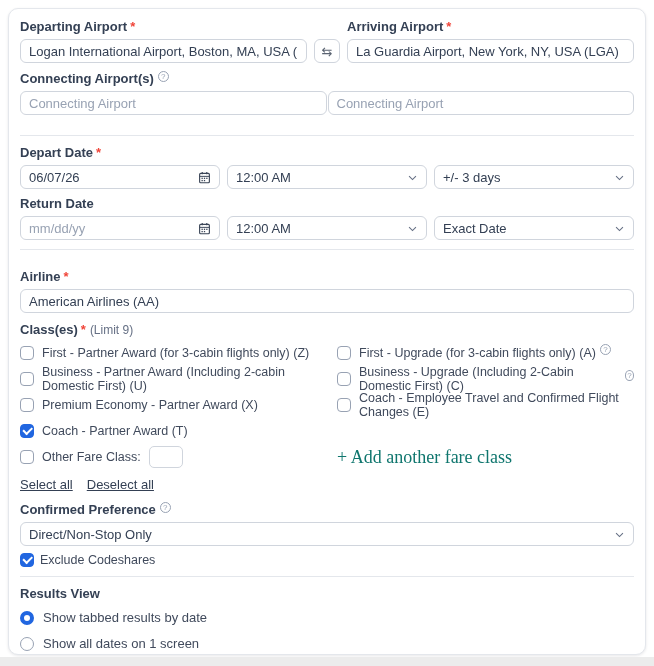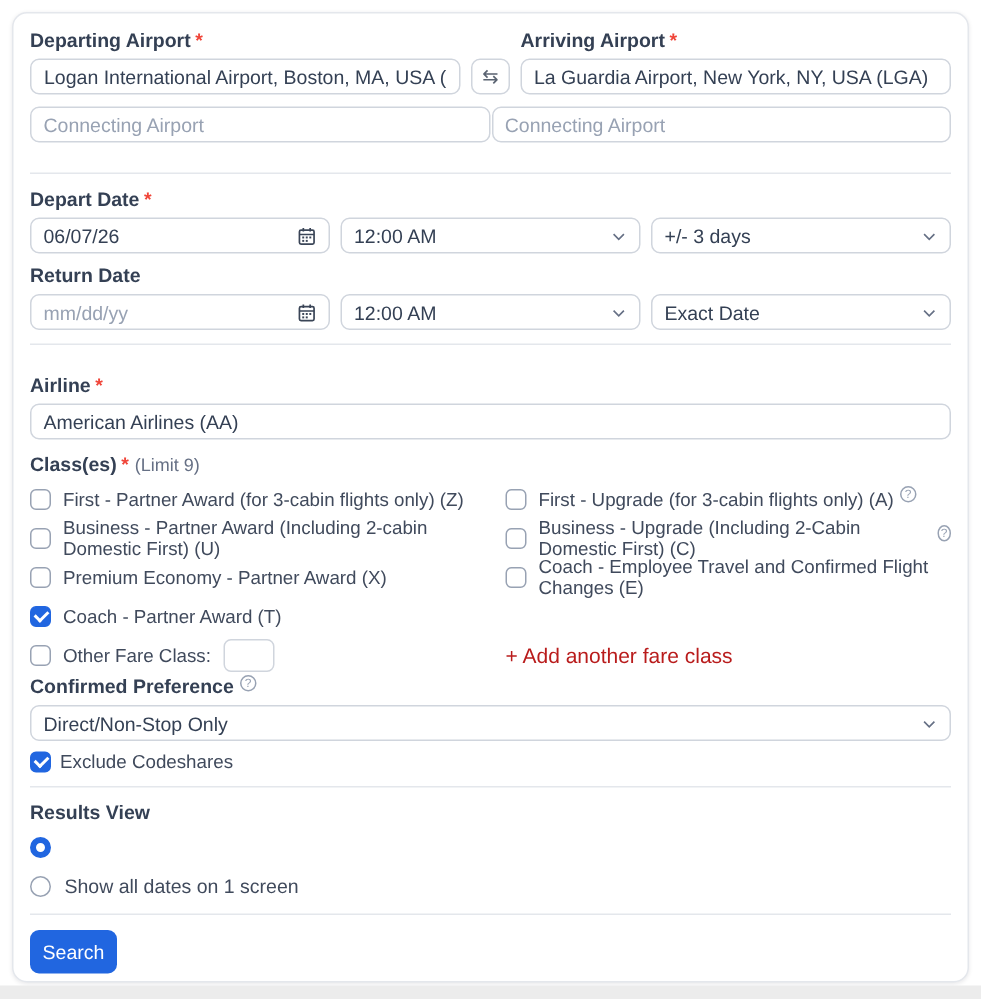--- a/index.html
+++ b/index.html
@@ -76,21 +76,21 @@
   .cb.checked { background: #2166e0; border-color: #2166e0; }
   .cb.checked::after {
     content: ""; width: 7px; height: 3.5px;
     border-left: 2px solid #fff; border-bottom: 2px solid #fff;
     transform: rotate(-45deg); margin-bottom: 2px;
   }
   .ofc-input {
     width: 34px; height: 22px; border: 1px solid #d0d5dd; border-radius: 5px;
     margin-left: 8px; padding: 0 4px; font-size: 12px; outline: none;
   }
-  .link { color: #b91c1c; font-size: 14px; text-decoration: none; cursor: pointer; }
+  .link { color: #0f766e; font-size: 18px; text-decoration: none; cursor: pointer; font-family: Liberation Serif, serif; }
   .text-links { margin: 5px 0 9px; }
   .text-links a {
     color: #344054; font-size: 13px; text-decoration: underline;
     margin-right: 14px; cursor: pointer;
   }
   .check-row { display: flex; align-items: center; font-size: 12.5px; color: #404a5c; margin: 7px 0 8px; }
   .check-row .cb { margin-right: 6px; }
   .radio-row { display: flex; align-items: center; font-size: 13px; color: #404a5c; margin-bottom: 11px; }
   .radio {
     width: 14px; height: 14px; min-width: 14px; border-radius: 50%;
@@ -121,20 +121,23 @@
       <span>Arriving Airport</span><span class="req">*</span>
     </div>
     <input class="ctl" value="Logan International Airport, Boston, MA, USA (BOS)" style="">
     <button class="swap-btn">
         <span>⇆</span>
       </button>
     <input class="ctl" value="La Guardia Airport, New York, NY, USA (LGA)" style="">
   </div>
 
   
+  <div class="label">
+    <span>Connecting Airport(s)</span><span class="help-sup">?</span>
+  </div>
   <div class="two-col">
     <input class="ctl" placeholder="Connecting Airport" style="">
     <input class="ctl" placeholder="Connecting Airport" style="">
   </div>
 
   <hr class="divider">
 
   
   <div class="label">
     <span>Depart Date</span><span class="req">*</span>
@@ -252,20 +255,23 @@
         <span class="cb"></span>
         <span>Coach - Employee Travel and Confirmed Flight Changes (E)</span>
       </div>
       <div class="crow"></div>
       <div class="crow">
         <a class="link">+ Add another fare class</a>
       </div>
     </div>
   </div>
 
+  <div class="text-links">
+    <a>Select all</a><a>Deselect all</a>
+  </div>
 
   
   <div class="label">
     <span>Confirmed Preference</span><span class="help-sup">?</span>
   </div>
   <div class="select-like" style="width:100%;">
     <span>Direct/Non-Stop Only</span>
     <svg class="chev" width="11" height="11" viewBox="0 0 16 16">
         <path d="M3 6l5 5 5-5" fill="none" stroke="#667085" stroke-width="1.6"></path>
       </svg>
@@ -277,20 +283,21 @@
   </div>
 
   <hr class="divider">
 
   
   <div class="label" style="margin-bottom:9px;">
     <span>Results View</span>
   </div>
   <div class="radio-row">
     <span class="radio on"></span>
+    <span>Show tabbed results by date</span>
   </div>
   <div class="radio-row">
     <span class="radio"></span>
     <span>Show all dates on 1 screen</span>
   </div>
 
   <hr class="divider">
 
   <button class="search-btn">Search</button>
 

